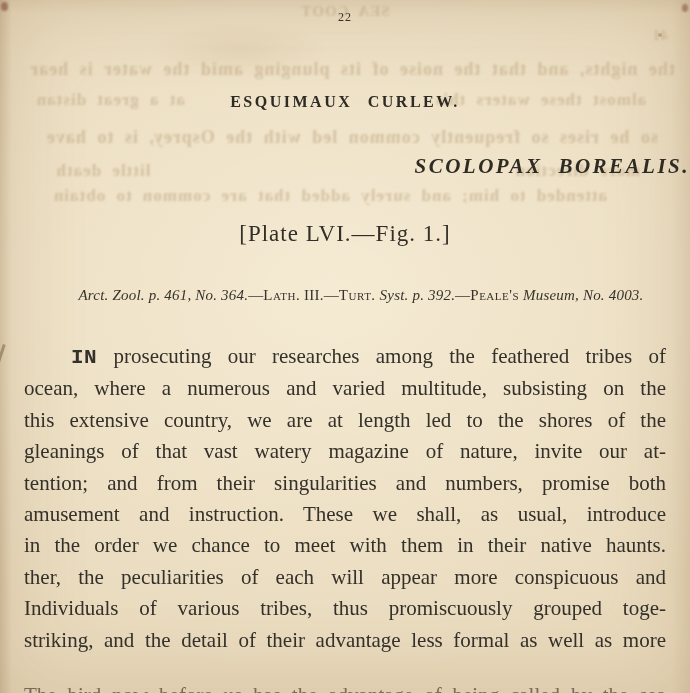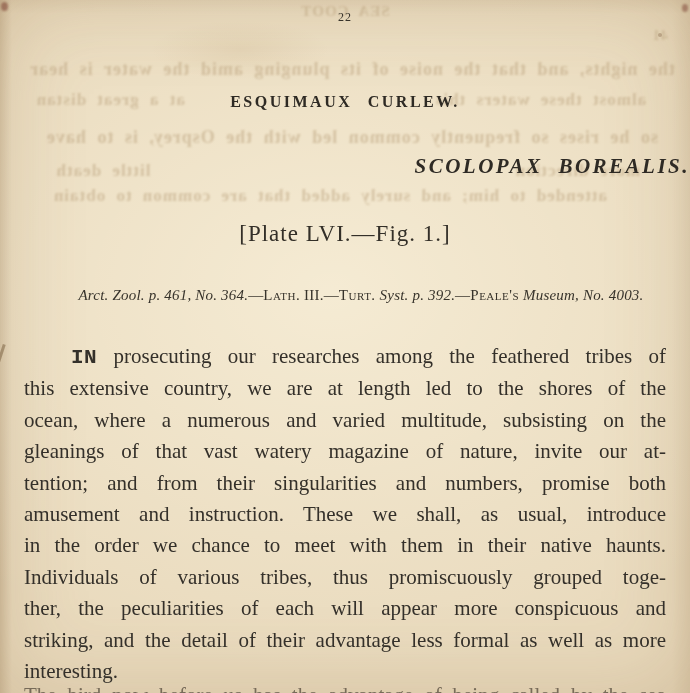--- a/index.html
+++ b/index.html
@@ -134,30 +134,29 @@
   <div class="abs" id="title">ESQUIMAUX CURLEW.</div>
 
   <div class="abs" id="species">SCOLOPAX BOREALIS.</div>
 
   <div class="abs" id="plate-line">[Plate LVI.—Fig. 1.]</div>
 
   <div class="abs" id="citation"><span class="it">Arct. Zool. p. 461, No. 364.</span><span class="rm">—</span><span class="sc">Lath.</span><span class="rm"> III.</span><span class="rm">—</span><span class="sc">Turt.</span><span class="rm"> </span><span class="it">Syst. p. 392.</span><span class="rm">—</span><span class="sc">Peale's</span><span class="rm"> </span><span class="it">Museum, No. 4003.</span></div>
 
   <div class="abs" id="body-text">
       <div class="bline first"><span class="lead" style="font-weight: bold; font-family: Liberation Mono, monospace;">IN</span> prosecuting our researches among the feathered tribes of</div>
+      <div class="bline">ocean, where a numerous and varied multitude, subsisting on the</div>
       <div class="bline">this extensive country, we are at length led to the shores of the</div>
-      <div class="bline">ocean, where a numerous and varied multitude, subsisting on the</div>
       <div class="bline">gleanings of that vast watery magazine of nature, invite our at-</div>
       <div class="bline">tention; and from their singularities and numbers, promise both</div>
       <div class="bline">amusement and instruction.  These we shall, as usual, introduce</div>
       <div class="bline">in the order we chance to meet with them in their native haunts.</div>
+      <div class="bline">ther, the peculiarities of each will appear more conspicuous and</div>
       <div class="bline">Individuals of various tribes, thus promiscuously grouped toge-</div>
-      <div class="bline">ther, the peculiarities of each will appear more conspicuous and</div>
       <div class="bline">striking, and the detail of their advantage less formal as well as more</div>
-      <div class="bline last">interesting.</div>
     </div>
 
   <div class="abs" id="cutoff-line">The bird now before us has the advantage of being called by the sea</div>
 
   <div class="speck" id="speck-tl"></div>
   <div class="speck" id="speck-tr"></div>
   <div class="speck" id="speck-r"></div>
   <div id="scratch"></div>
 
 </div>

